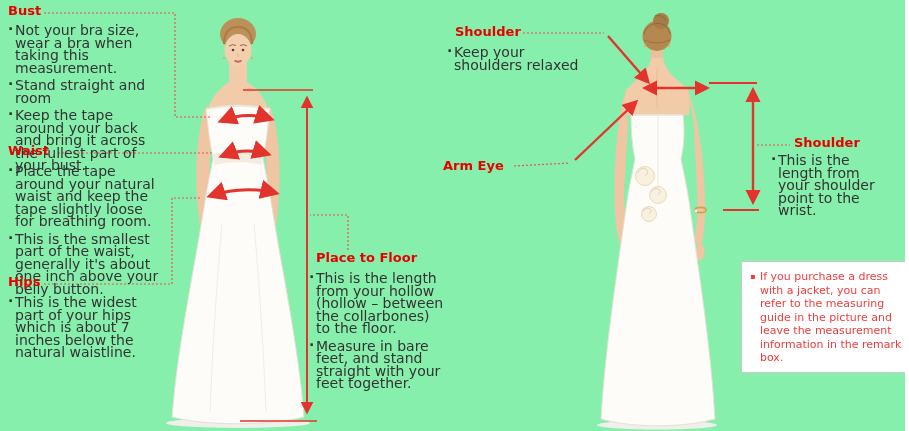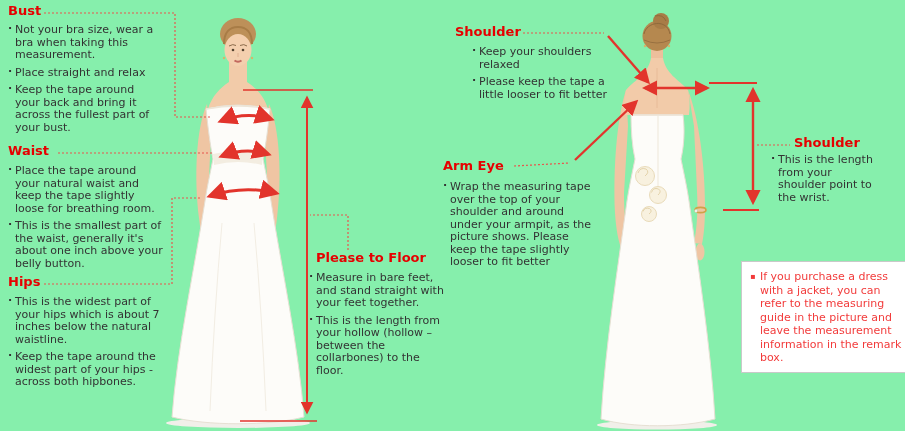--- a/index.html
+++ b/index.html
@@ -3,21 +3,21 @@
 <meta charset="utf-8">
 <style>
   html,body { margin:0; padding:0; background:#fff; }
   .canvas {
     position:relative; width:905px; height:431px; background:#86efac;
     font-family:"DejaVu Sans","Liberation Sans",sans-serif; overflow:hidden;
   }
   .fig { position:absolute; z-index:1; }
   .overlay { position:absolute; left:0; top:0; z-index:2; pointer-events:none; }
   .sec-title { position:absolute; z-index:3; color:#e60000; font-weight:bold; font-size:13px; line-height:14px; white-space:nowrap; }
-  .bullets { position:absolute; z-index:3; margin:0; padding:0; list-style:none; font-size:11px; line-height:12.5px; color:#333333; }
+  .bullets { position:absolute; z-index:3; margin:0; padding:0; list-style:none; font-size:14px; line-height:12.5px; color:#333333; }
   .bullets li { position:relative; padding-left:7px; margin-bottom:5px; }
   .bullets li::before { content:"·"; position:absolute; left:0; top:-1px; font-weight:bold; color:#333; }
   .note-box {
     position:absolute; left:741px; top:261px; width:167px; height:112px; z-index:3;
     box-sizing:border-box; background:#ffffff; border:1px solid #c9c9c9;
     padding:8px 4px 0 8px; color:#f23b3b; font-size:11px; line-height:13.5px;
   }
   .note-inner { position:relative; padding-left:10px; }
   .note-inner::before { content:"▪"; position:absolute; left:0; top:0px; font-size:8px; }
   svg .dot { stroke:#e8554d; stroke-width:1.2; stroke-dasharray:2 2; fill:none; }
@@ -139,52 +139,47 @@
       <path class="sol" d="M709,83 H757" stroke-width="2"></path>
       <path class="sol" d="M753,90 V202" stroke-width="2.4" marker-start="url(#mA)" marker-end="url(#mA)"></path>
       <path class="sol" d="M723,210 H759" stroke-width="2"></path>
       <path class="dot" d="M757,145 H790"></path>
     </g>
   </svg>
 
   <div class="sec-title" style="left:8px; top:4px;">Bust</div>
   <ul class="bullets" style="left:8px; top:24px; width:152px;">
     <li>Not your bra size, wear a bra when taking this measurement.</li>
-    <li>Place straight and relax</li>
+    <li>Stand straight and room</li>
     <li>Keep the tape around your back and bring it across the fullest part of your bust.</li>
   </ul>
 
   <div class="sec-title" style="left:8px; top:144px;">Waist</div>
   <ul class="bullets" style="left:8px; top:165px; width:156px;">
     <li>Place the tape around your natural waist and keep the tape slightly loose for breathing room.</li>
     <li>This is the smallest part of the waist, generally it's about one inch above your belly button.</li>
   </ul>
 
   <div class="sec-title" style="left:8px; top:275px;">Hips</div>
   <ul class="bullets" style="left:8px; top:296px; width:156px;">
     <li>This is the widest part of your hips which is about 7 inches below the natural waistline.</li>
-    <li>Keep the tape around the widest part of your hips - across both hipbones.</li>
   </ul>
 
-  <div class="sec-title" style="left:316px; top:251px;">Please to Floor</div>
+  <div class="sec-title" style="left:316px; top:251px;">Place to Floor</div>
   <ul class="bullets" style="left:309px; top:272px; width:135px;">
+    <li>This is the length from your hollow (hollow – between the collarbones) to the floor.</li>
     <li>Measure in bare feet, and stand straight with your feet together.</li>
-    <li>This is the length from your hollow (hollow – between the collarbones) to the floor.</li>
   </ul>
 
   <div class="sec-title" style="left:455px; top:25px;">Shoulder</div>
-  <ul class="bullets" style="left:472px; top:46px; width:142px;">
+  <ul class="bullets" style="left:447px; top:46px; width:142px;">
     <li>Keep your shoulders relaxed</li>
-    <li>Please keep the tape a little looser to fit better</li>
   </ul>
 
   <div class="sec-title" style="left:443px; top:159px;">Arm Eye</div>
-  <ul class="bullets" style="left:443px; top:181px; width:152px;">
-    <li>Wrap the measuring tape over the top of your shoulder and around under your armpit, as the picture shows. Please keep the tape slightly looser to fit better</li>
-  </ul>
 
   <div class="sec-title" style="left:794px; top:136px;">Shoulder</div>
   <ul class="bullets" style="left:771px; top:154px; width:112px;">
     <li>This is the length from your shoulder point to the wrist.</li>
   </ul>
 
   <div class="note-box">
     <div class="note-inner">If you purchase a dress with a jacket, you can refer to the measuring guide in the picture and leave the measurement information in the remark box.</div>
   </div>
 

